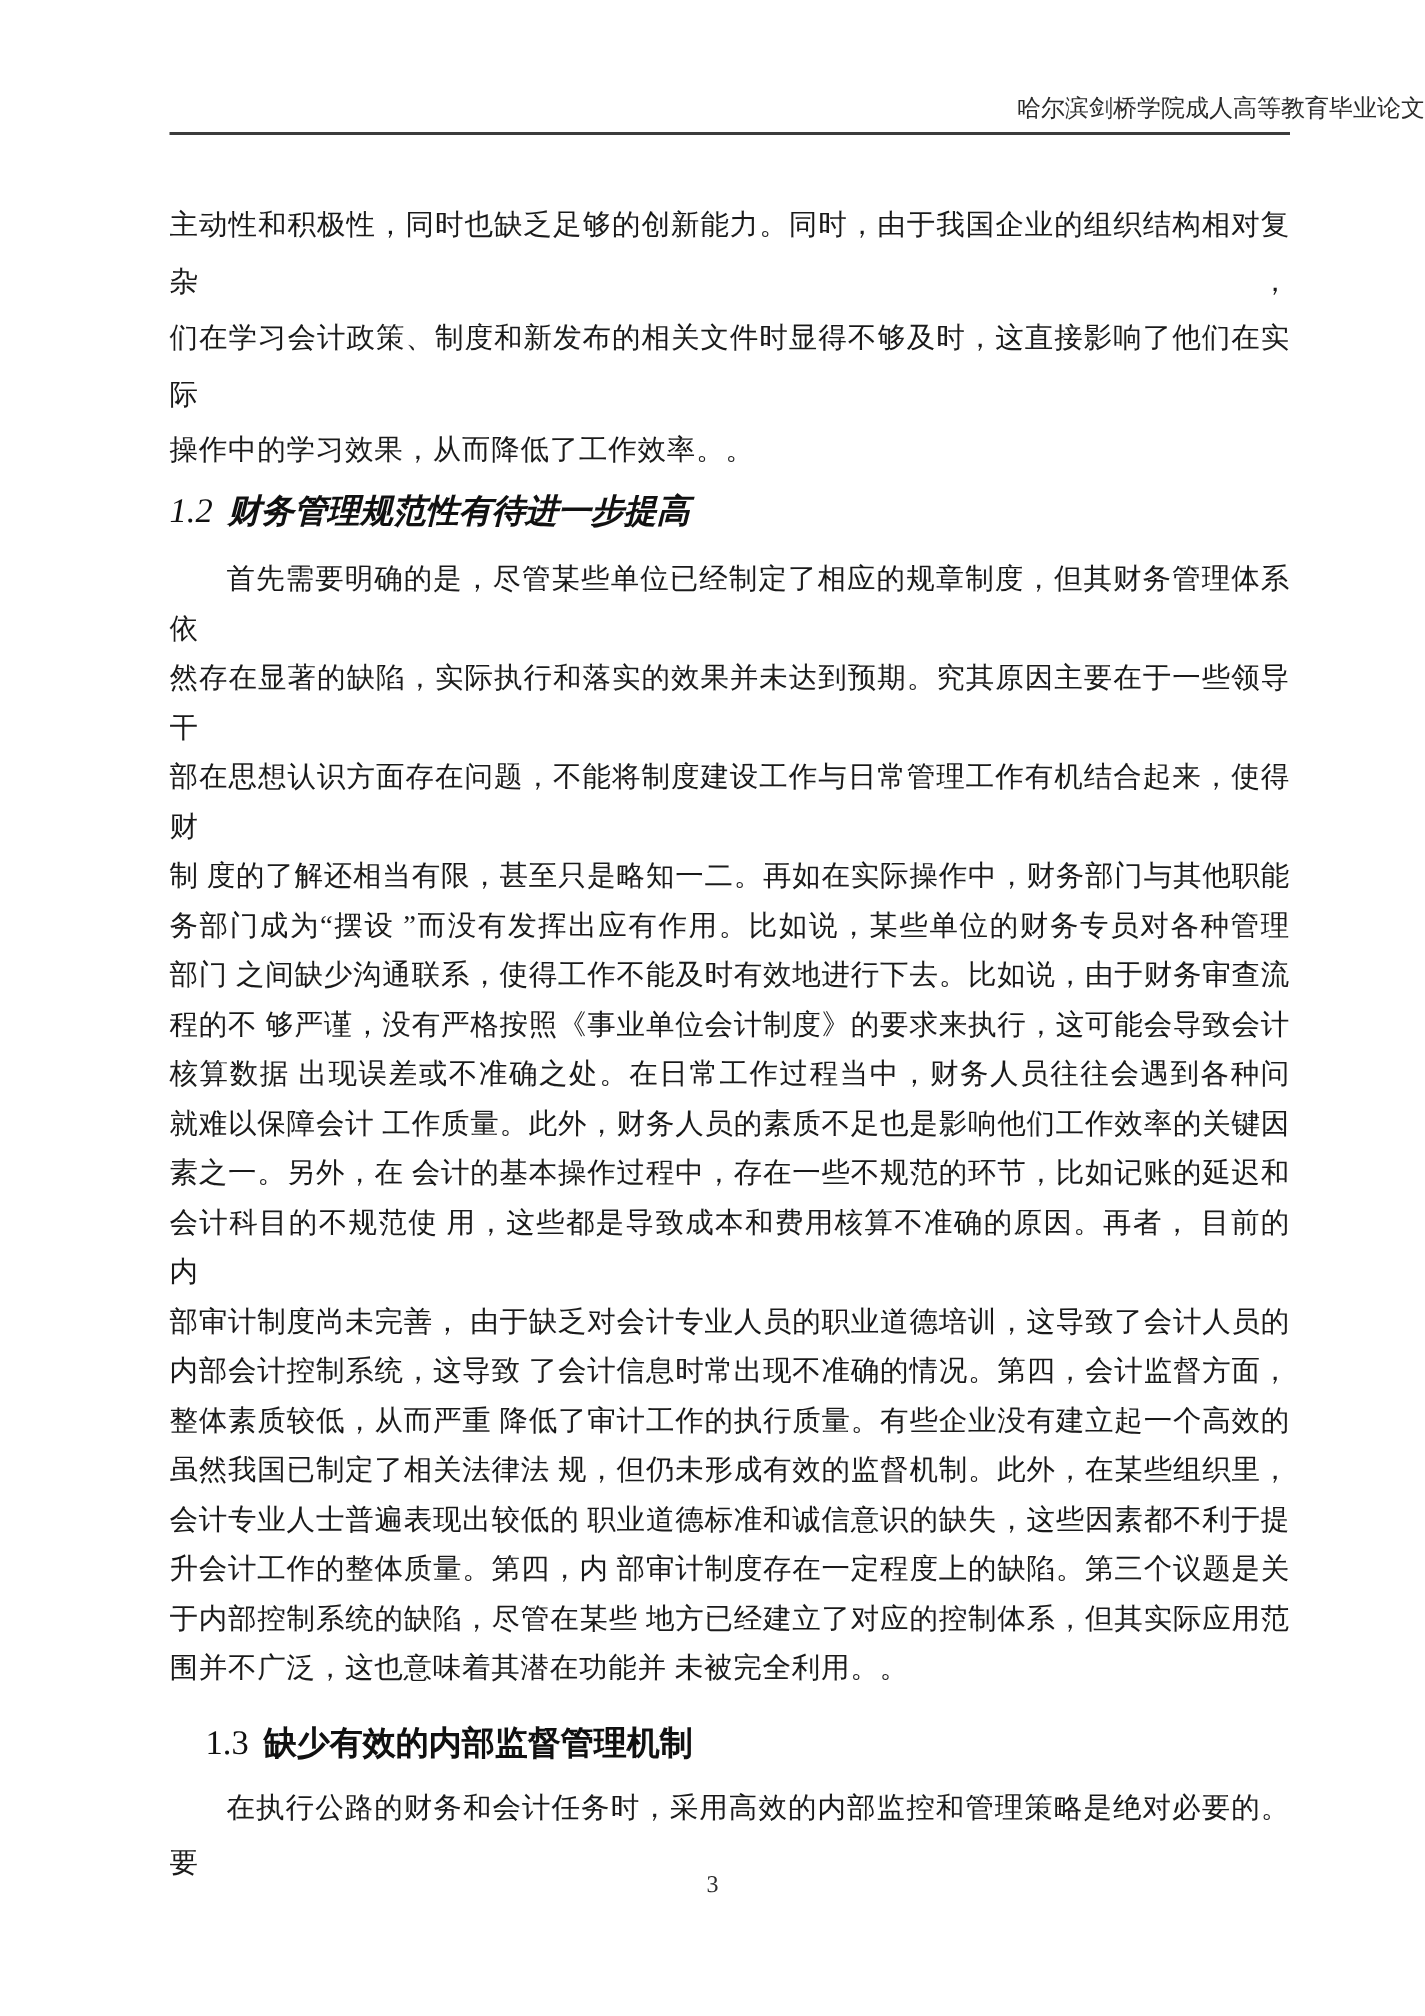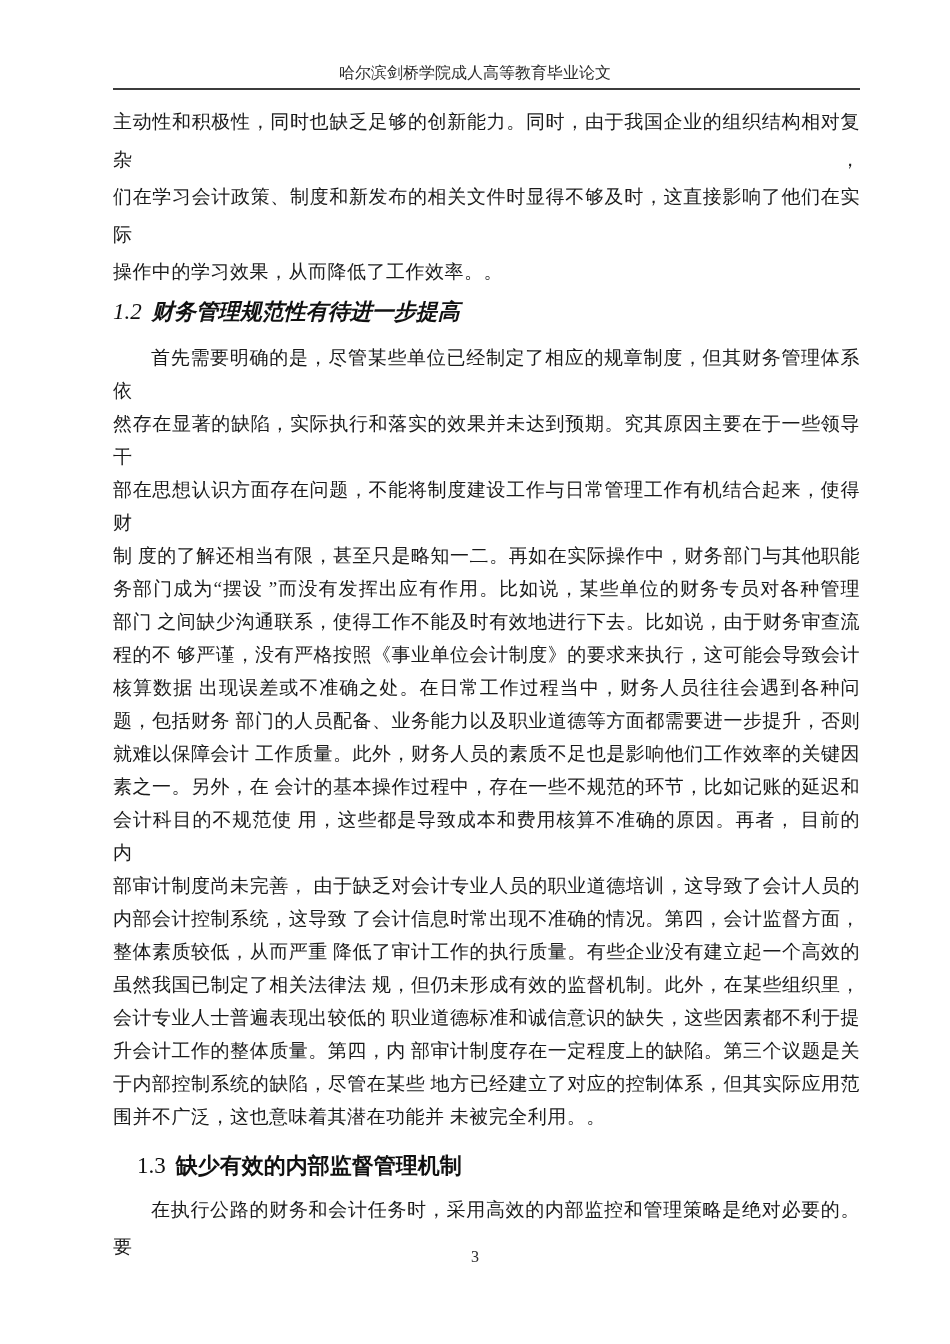--- a/index.html
+++ b/index.html
@@ -12,21 +12,21 @@
     width: 950px;
     height: 1344px;
     background: #ffffff;
     overflow: hidden;
     font-family: "Liberation Serif", "DejaVu Serif", serif;
     color: #1a1a1a;
   }
   
   .header-text {
     padding-top: 62px;
-    text-align: center;
+    text-align: right;
     font-size: 16px;
     line-height: 22px;
     color: #2b2b2b;
   }
   .header-rule {
     margin: 4px 90px 0 113px;
     height: 0;
     border-top: 2px solid #3c3c3c;
   }
   
@@ -42,21 +42,21 @@
     text-align: justify;
     text-align-last: justify;
     white-space: pre-wrap;
   }
   .para .line.last {
     text-align-last: left;
   }
   .indent-first .line:first-child {
     text-indent: 2em;
   }
-  .para-continued { margin-top: 13px; line-height: 37.5px; }
+  .para-continued { margin-top: 42px; line-height: 37.5px; }
   .para-main      { margin-top: 12px; line-height: 33px; }
   .para-last      { margin-top: 8px;  line-height: 37.5px; }
   
   .heading {
     font-family: "Liberation Sans", "DejaVu Sans", sans-serif;
     font-weight: bold;
     font-size: 22px;
     line-height: 34px;
     color: #111111;
     margin: 0;
@@ -104,21 +104,20 @@
 
     <div class="para para-main indent-first">
         <div class="line">首先需要明确的是，尽管某些单位已经制定了相应的规章制度，但其财务管理体系依</div>
         <div class="line">然存在显著的缺陷，实际执行和落实的效果并未达到预期。究其原因主要在于一些领导干</div>
         <div class="line">部在思想认识方面存在问题，不能将制度建设工作与日常管理工作有机结合起来，使得财</div>
         <div class="line">制 度的了解还相当有限，甚至只是略知一二。再如在实际操作中，财务部门与其他职能</div>
         <div class="line">务部门成为“摆设 ”而没有发挥出应有作用。比如说，某些单位的财务专员对各种管理</div>
         <div class="line">部门 之间缺少沟通联系，使得工作不能及时有效地进行下去。比如说，由于财务审查流</div>
         <div class="line">程的不 够严谨，没有严格按照《事业单位会计制度》的要求来执行，这可能会导致会计</div>
         <div class="line">核算数据 出现误差或不准确之处。在日常工作过程当中，财务人员往往会遇到各种问</div>
-        <div class="line">题，包括财务 部门的人员配备、业务能力以及职业道德等方面都需要进一步提升，否则</div>
         <div class="line">就难以保障会计 工作质量。此外，财务人员的素质不足也是影响他们工作效率的关键因</div>
         <div class="line">素之一。另外，在 会计的基本操作过程中，存在一些不规范的环节，比如记账的延迟和</div>
         <div class="line">会计科目的不规范使 用，这些都是导致成本和费用核算不准确的原因。再者， 目前的内</div>
         <div class="line">部审计制度尚未完善， 由于缺乏对会计专业人员的职业道德培训，这导致了会计人员的</div>
         <div class="line">内部会计控制系统，这导致 了会计信息时常出现不准确的情况。第四，会计监督方面，</div>
         <div class="line">整体素质较低，从而严重 降低了审计工作的执行质量。有些企业没有建立起一个高效的</div>
         <div class="line">虽然我国已制定了相关法律法 规，但仍未形成有效的监督机制。此外，在某些组织里，</div>
         <div class="line">会计专业人士普遍表现出较低的 职业道德标准和诚信意识的缺失，这些因素都不利于提</div>
         <div class="line">升会计工作的整体质量。第四，内 部审计制度存在一定程度上的缺陷。第三个议题是关</div>
         <div class="line">于内部控制系统的缺陷，尽管在某些 地方已经建立了对应的控制体系，但其实际应用范</div>

